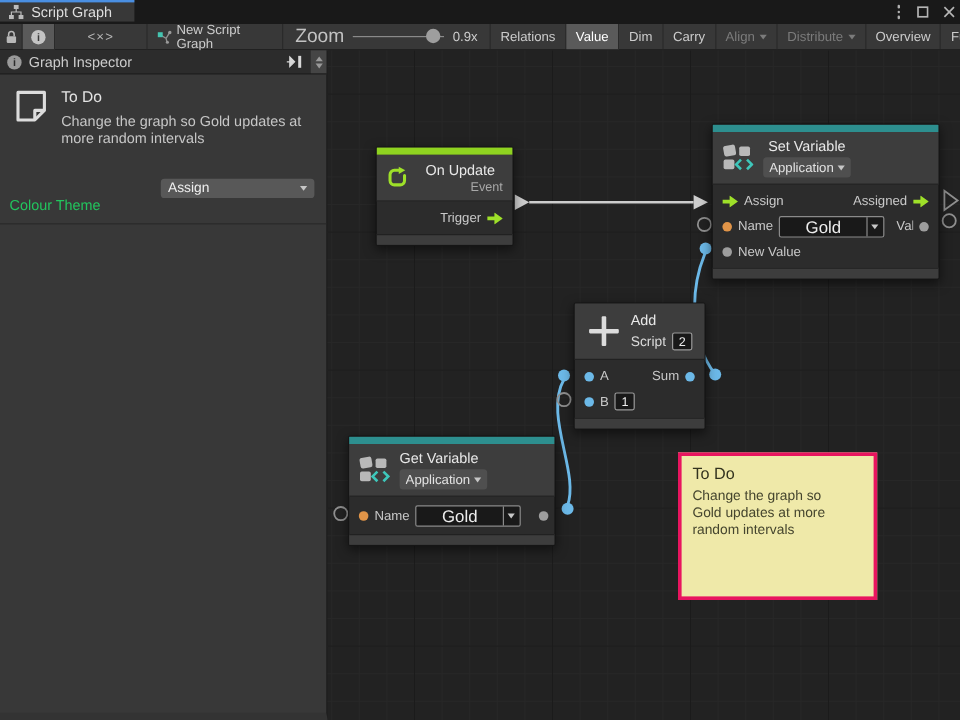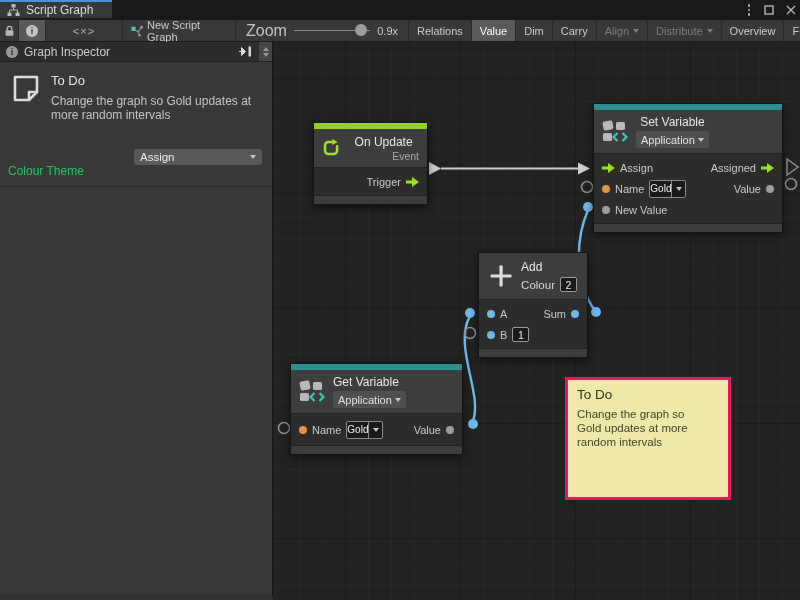--- a/index.html
+++ b/index.html
@@ -70,21 +70,21 @@
   .prow{display:flex;align-items:center;height:21px;padding:0 8px;gap:5px;font-size:11px;color:#c9c9c9;}
   .dot{width:8px;height:8px;border-radius:50%;flex:none;}
   .dot.orange{background:#e09448;} .dot.gray{background:#9d9d9d;} .dot.blue{background:#6cb9e8;}
   .spacer{flex:1;}
   .nfoot{height:8px;background:#3d3d3d;border-top:1px solid #212121;}
   .clip{overflow:hidden;white-space:nowrap;display:inline-block;}
   .kinddd{height:17px;background:#4f4f4f;border-radius:3px;display:inline-flex;align-items:center;
           padding:0 5px;gap:3px;margin-top:2px;}
   .kinddd .ktext{font-size:11px;color:#e2e2e2;max-width:54px;}
   .valdd{height:16px;background:#191919;border:1px solid #8a8a8a;border-radius:2px;display:inline-flex;align-items:center;}
-  .valdd .vtext{font-size:10px;color:#ededed;padding:0 0;}
+  .valdd .vtext{font-size:14px;color:#ededed;padding:0 21px;}
   .valdd .vsep{width:1px;height:100%;background:#8a8a8a;}
   .valdd .vbtn{width:13px;display:flex;align-items:center;justify-content:center;}
   .valbox{min-width:9px;height:13px;background:#191919;border:1px solid #9a9a9a;border-radius:2px;
           font-size:10.5px;color:#ededed;display:inline-flex;align-items:center;justify-content:center;padding:0 3px;}
   .sticky{position:absolute;z-index:2;background:#efe9a9;border:3px solid #e8155f;box-sizing:border-box;padding:7px 9px;}
   .sticky-title{font-size:13.5px;color:#33331f;margin-bottom:5px;}
   .sticky-body{font-size:11.5px;color:#45452e;line-height:14px;width:122px;}
   .arrow-right{flex:none;}
 </style>
 </head>
@@ -303,21 +303,21 @@
 
   <div class="node" style="left:205px;top:210px;width:110px;">
     <div class="nhead" style="padding:7px 10px;">
       <svg width="30" height="30" viewBox="0 0 30 30">
         <rect x="13" y="2" width="4" height="26" rx="1" fill="#dcdcdc"></rect>
         <rect x="2" y="13" width="26" height="4" rx="1" fill="#dcdcdc"></rect>
       </svg>
       <div>
         <div class="ntitle">Add</div>
         <div style="display:flex;align-items:center;gap:5px;margin-top:3px;">
-          <span style="font-size:11.5px;color:#dadada;">Colour</span>
+          <span style="font-size:11.5px;color:#dadada;">Script</span>
           <span class="valbox">2</span>
         </div>
       </div>
     </div>
     <div class="nbody">
       <div class="prow">
         <span class="dot blue"></span>
         <span>A</span>
         <span class="spacer"></span>
         <span>Sum</span>

